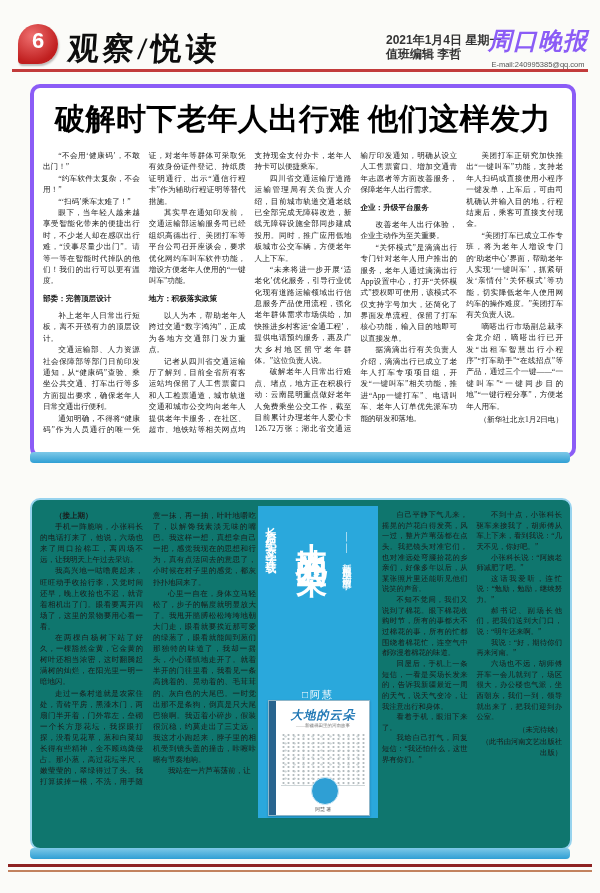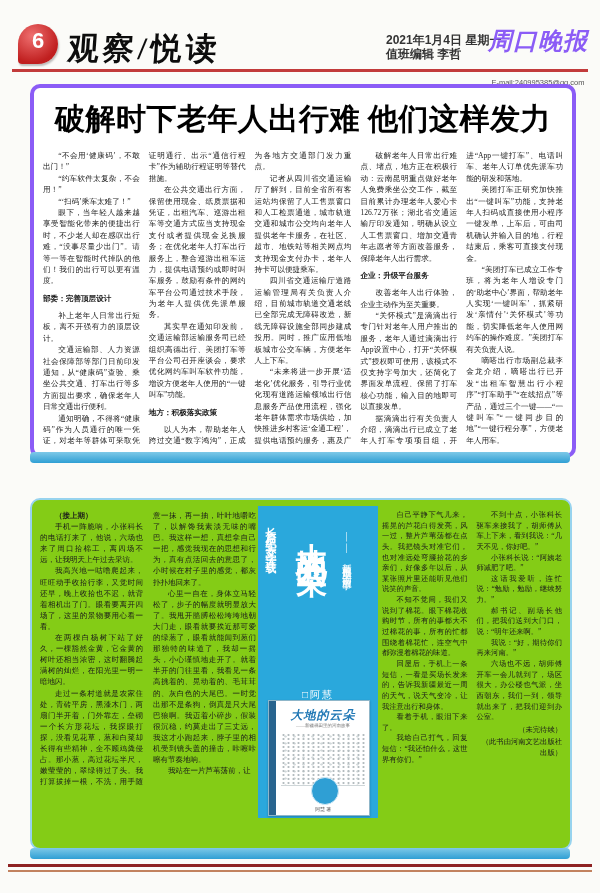--- a/index.html
+++ b/index.html
@@ -12,21 +12,21 @@
        background:radial-gradient(circle at 35% 30%,#ef6f6f,#c01f1f 70%);
        box-shadow:1px 2px 2px rgba(0,0,0,.25);}
   .pin span{position:absolute;left:0;top:4px;width:100%;text-align:center;
        color:#fff;font-size:22px;font-weight:bold;font-family:"Liberation Sans",sans-serif;}
   .section-title{position:absolute;left:68px;top:28px;font-size:31px;font-weight:bold;
        letter-spacing:4px;transform:skewX(-4deg);color:#0d0d0d;}
   .date-block{position:absolute;left:386px;top:33px;font-size:12px;line-height:14px;
        color:#333;font-family:"Liberation Sans",sans-serif;font-weight:bold;}
   .brand{position:absolute;left:486px;top:25px;width:104px;text-align:center;}
   .brand-name{font-size:24px;font-weight:bold;font-style:italic;color:#8b5cf6;letter-spacing:1px;}
-  .brand-email{font-size:7.5px;color:#555;margin-top:21px;font-family:"Liberation Sans",sans-serif;}
+  .brand-email{font-size:7.5px;color:#555;margin-top:3px;font-family:"Liberation Sans",sans-serif;}
   .header-rule{position:absolute;left:12px;top:69px;width:576px;height:3px;background:#c23b3b;}
 
   
   .top-box{position:absolute;left:30px;top:84px;width:538px;height:366px;
        border:4px solid #8b5cf6;border-radius:10px;background:#fff;}
   .top-box h1{margin:11px 6px 0 6px;text-align:center;font-size:30px;font-weight:900;
        letter-spacing:0.5px;color:#000;}
   .article-cols{position:absolute;left:9px;right:9px;top:62px;bottom:8px;
        column-count:5;column-gap:9px;font-size:7.6px;line-height:1.5;
        text-align:justify;overflow:hidden;}
@@ -38,21 +38,21 @@
 
   
   .blue-bar{position:absolute;left:30px;width:540px;height:11px;border-radius:4px;
        background:linear-gradient(#7ec9e8,#2f9fd4);}
   .bar1{top:452px;} .bar2{top:848px;}
   .red-rule-thick{position:absolute;left:8px;top:864px;width:584px;height:3px;background:#8e2222;}
   .red-rule-thin{position:absolute;left:8px;top:870px;width:584px;height:2px;background:#c2825f;}
 
   
   .bottom-box{position:absolute;left:30px;top:498px;width:538px;height:348px;
-       border:2px solid #97d3ee;border-radius:10px;background:#84cc16;}
+       border:2px solid #97d3ee;border-radius:10px;background:#0f766e;}
   .serial{text-align:justify;overflow:hidden;}
   .serial-left{position:absolute;left:8px;top:10px;width:216px;height:328px;
        column-count:2;column-gap:10px;font-size:7.5px;line-height:1.48;}
   .serial-right{position:absolute;left:350px;top:10px;width:180px;height:328px;
        column-count:2;column-gap:9px;font-size:7.3px;line-height:1.46;}
 
   
   .banner{position:absolute;left:226px;top:6px;width:120px;height:312px;background:#2aa8dc;}
   .banner-label{position:absolute;left:5px;top:12px;writing-mode:vertical-rl;
        font-size:11px;color:#fff;letter-spacing:5px;font-weight:bold;}
@@ -104,21 +104,20 @@
     <h1>破解时下老年人出行难  他们这样发力</h1>
     <div class="article-cols">
         <p class="para">“不会用‘健康码’，不敢出门！”</p>
         <p class="para">“约车软件太复杂，不会用！”</p>
         <p class="para">“‘扫码’乘车太难了！”</p>
         <p class="para">眼下，当年轻人越来越享受智能化带来的便捷出行时，不少老人却在感叹出行难，“没事尽量少出门”。请等一等在智能时代掉队的他们！我们的出行可以更有温度。</p>
         <p class="subhead">部委：完善顶层设计</p>
         <p class="para">补上老年人日常出行短板，离不开强有力的顶层设计。</p>
         <p class="para">交通运输部、人力资源社会保障部等部门日前印发通知，从“健康码”查验、乘坐公共交通、打车出行等多方面提出要求，确保老年人日常交通出行便利。</p>
         <p class="para">通知明确，不得将“健康码”作为人员通行的唯一凭证，对老年等群体可采取凭有效身份证件登记、持纸质证明通行、出示“通信行程卡”作为辅助行程证明等替代措施。</p>
-        <p class="para">在公共交通出行方面，保留使用现金、纸质票据和凭证，出租汽车、巡游出租车等交通方式应当支持现金支付或者提供现金兑换服务；在优化老年人打车出行服务上，整合巡游出租车运力，提供电话预约或即时叫车服务，鼓励有条件的网约车平台公司通过技术手段，为老年人提供优先派单服务。</p>
         <p class="para">其实早在通知印发前，交通运输部运输服务司已经组织高德出行、美团打车等平台公司召开座谈会，要求优化网约车叫车软件功能，增设方便老年人使用的“一键叫车”功能。</p>
         <p class="subhead">地方：积极落实政策</p>
         <p class="para">以人为本，帮助老年人跨过交通“数字鸿沟”，正成为各地方交通部门发力重点。</p>
         <p class="para">记者从四川省交通运输厅了解到，目前全省所有客运站均保留了人工售票窗口和人工检票通道，城市轨道交通和城市公交均向老年人提供老年卡服务，在社区、超市、地铁站等相关网点均支持现金支付办卡，老年人持卡可以便捷乘车。</p>
         <p class="para">四川省交通运输厅道路运输管理局有关负责人介绍，目前城市轨道交通老线已全部完成无障碍改造，新线无障碍设施全部同步建成投用。同时，推广应用低地板城市公交车辆，方便老年人上下车。</p>
         <p class="para">“未来将进一步开展‘适老化’优化服务，引导行业优化现有道路运输领域出行信息服务产品使用流程，强化老年群体需求市场供给，加快推进乡村客运‘金通工程’，提供电话预约服务，惠及广大乡村地区留守老年群体。”这位负责人说。</p>
         <p class="para">破解老年人日常出行难点、堵点，地方正在积极行动：云南昆明重点做好老年人免费乘坐公交工作，截至目前累计办理老年人爱心卡126.72万张；湖北省交通运输厅印发通知，明确从设立人工售票窗口、增加交通青年志愿者等方面改善服务，保障老年人出行需求。</p>
         <p class="subhead">企业：升级平台服务</p>
         <p class="para">改善老年人出行体验，企业主动作为至关重要。</p>
         <p class="para">“关怀模式”是滴滴出行专门针对老年人用户推出的服务，老年人通过滴滴出行App设置中心，打开“关怀模式”授权即可使用，该模式不仅支持字号加大，还简化了界面发单流程、保留了打车核心功能，输入目的地即可以直接发单。</p>

